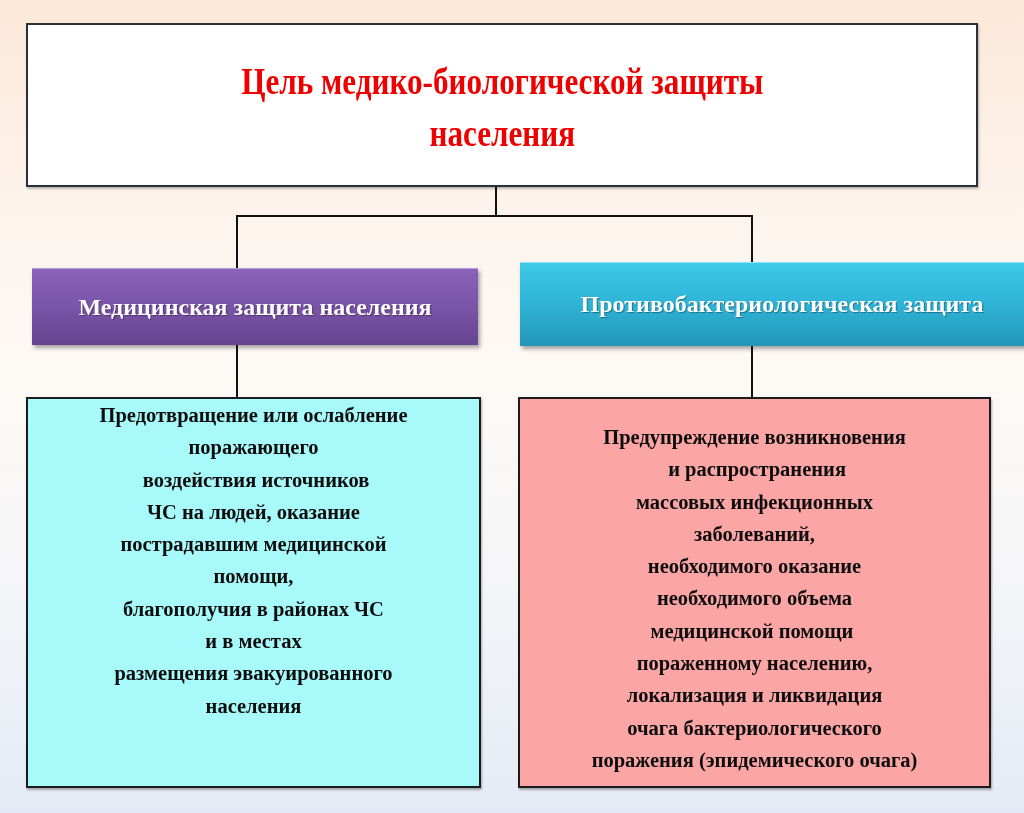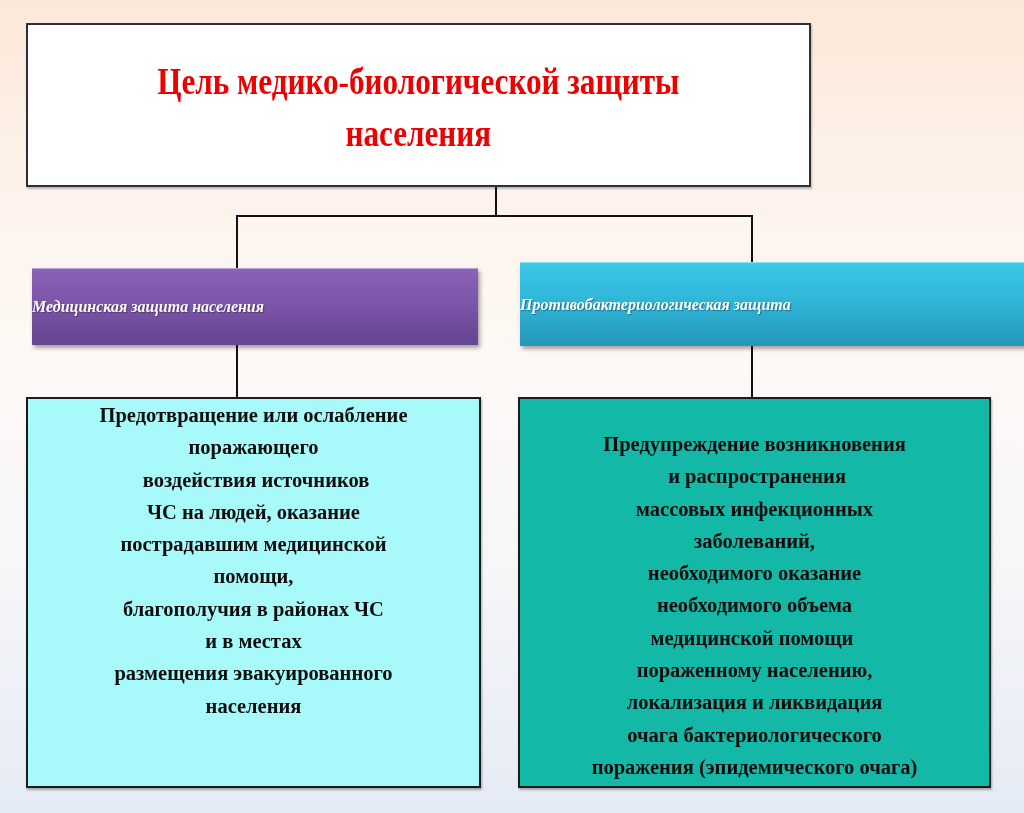--- a/index.html
+++ b/index.html
@@ -3,37 +3,36 @@
   <meta charset="utf-8">
   <style>
     html, body { margin: 0; padding: 0; }
     body {
       width: 1024px; height: 813px; position: relative; overflow: hidden;
       background: linear-gradient(to bottom, #fce8d8 0%, #fdf3ec 25%, #fdf9f5 45%, #f6f6f8 70%, #e4eaf5 100%);
       font-family: "Liberation Serif", "DejaVu Serif", serif;
     }
     .abs { position: absolute; box-sizing: border-box; }
     .title-box {
-      left: 26px; top: 23px; width: 785px; height: 164px;
+      left: 26px; top: 23px; width: 952px; height: 164px;
       background: #ffffff; border: 2px solid #2a2f3a;
       box-shadow: 1px 2px 2px rgba(0,0,0,0.25);
       display: flex; align-items: center; justify-content: center;
       text-align: center;
     }
     .title-text {
       color: #ee0000; font-weight: bold; font-size: 38px; line-height: 52px;
       transform: scaleX(0.82); white-space: pre-line; margin-top: 4px;
     }
     .line { background: #111; }
     .cat-box {
-      display: flex; align-items: center; 
-      color: #ffffff; font-weight: bold; font-size: 16px;
+      display: flex; align-items: center; justify-content: center;
+      color: #ffffff; font-weight: bold; font-size: 24px;
       text-shadow: 1px 1px 1px rgba(0,0,0,0.35);
       box-shadow: 2px 3px 4px rgba(0,0,0,0.35);
-      font-style: italic;
     }
     .cat-left {
       left: 32px; top: 268px; width: 446px; height: 77px;
       background: linear-gradient(to bottom, #8a62b8 0%, #7a54a8 50%, #66448f 100%);
       border-top: 1px solid #b8a0d8;
     }
     .cat-right {
       left: 520px; top: 262px; width: 524px; height: 84px;
       background: linear-gradient(to bottom, #3cc9e8 0%, #2eb3d6 50%, #2497b8 100%);
       border-top: 1px solid #8fe6f6;
@@ -44,21 +43,21 @@
       text-align: center; color: #0d0d0d; font-weight: bold;
       font-size: 20.5px; line-height: 32.3px;
       display: flex; flex-direction: column; align-items: center;
     }
     .detail-left {
       left: 26px; top: 397px; width: 455px; height: 391px;
       background: #a8fafa; 
     }
     .detail-right {
       left: 518px; top: 397px; width: 473px; height: 391px;
-      background: #14b8a6; padding-top: 29px;
+      background: #fca5a5; padding-top: 22px;
     }
     .detail-line { display: block; white-space: pre; }
   </style>
 </head>
 <body>
 
 <div class="abs title-box">
   <div class="title-text">Цель медико-биологической защиты
 населения</div>
 </div>

